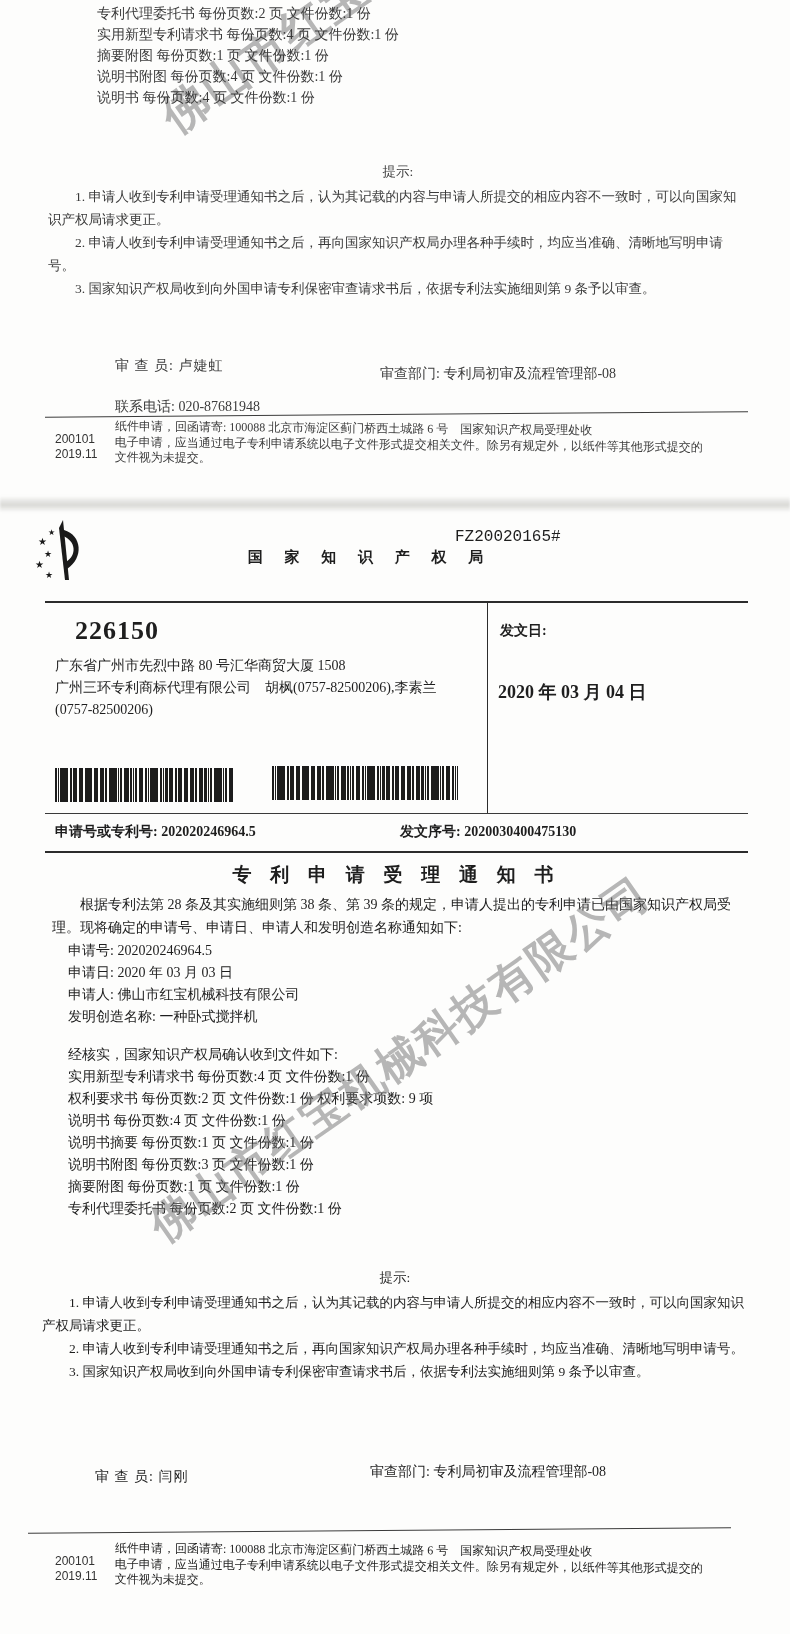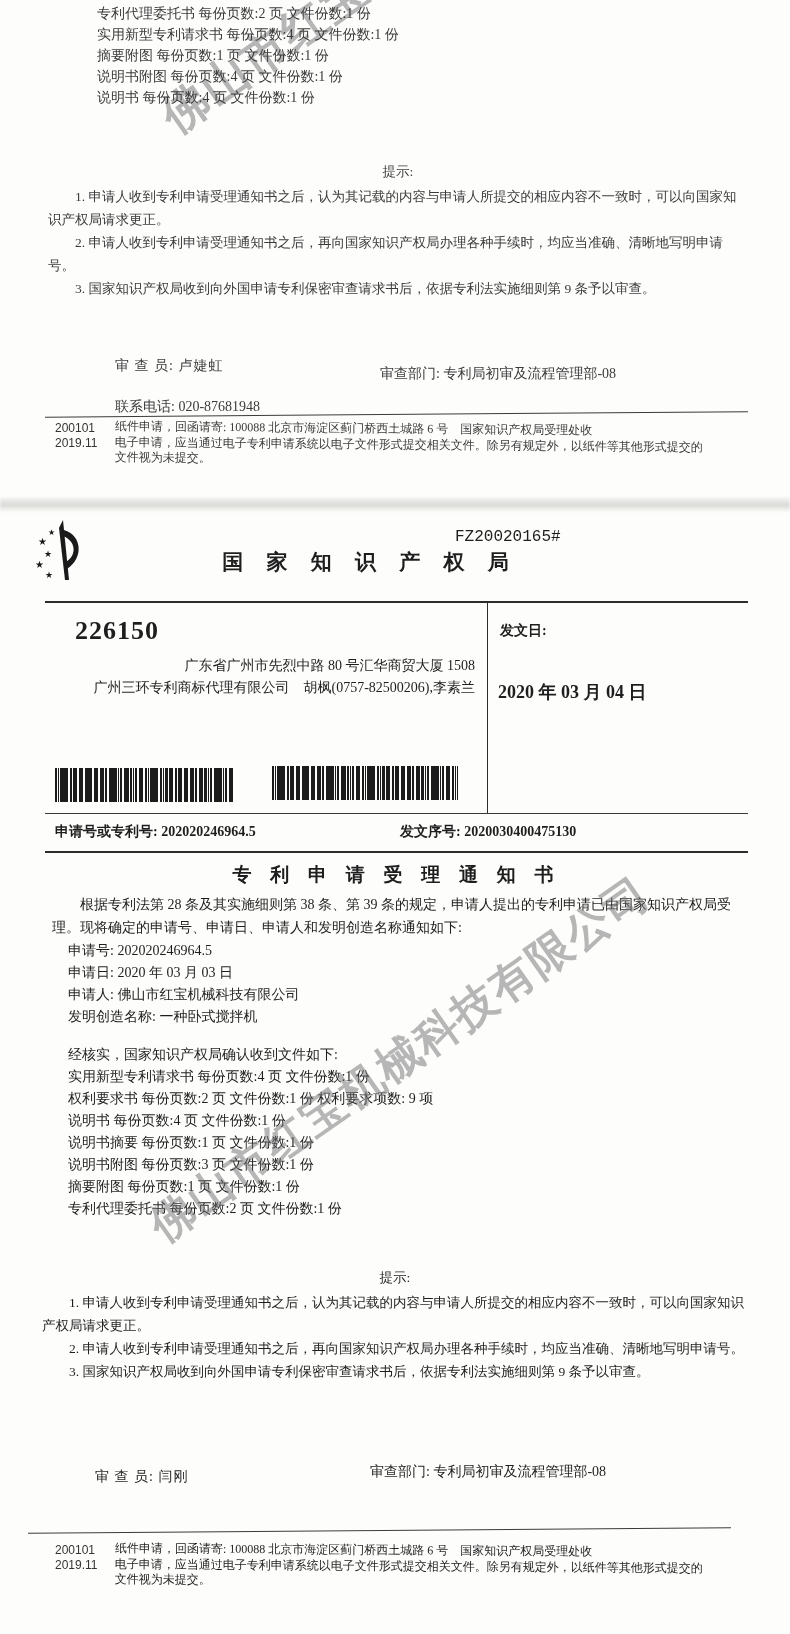--- a/index.html
+++ b/index.html
@@ -14,21 +14,21 @@
   .p2-text{color:#1e1e1e;}
   .filelist div{height:21px;line-height:21px;font-size:14px;white-space:nowrap;}
   .filelist2 div{height:22px;line-height:22px;font-size:14px;white-space:nowrap;}
   .tips{font-size:13.5px;line-height:23px;}
   .tips p{margin:0;text-indent:2em;}
   .tips .tips-label{text-indent:0;margin-bottom:2px;text-align:center;}
   .hline{background:#3a3a3a;height:1px;}
   .hline.thick{height:2px;background:#2c2c2c;}
   .vline{background:#2c2c2c;width:1px;}
   .footer-note{font-size:12px;line-height:15.5px;width:630px;}
-  .footer-code{font-size:12px;line-height:15px;font-family:"Liberation Sans","DejaVu Sans",sans-serif;color:#333;}
+  .footer-code{font-size:12px;line-height:15px;font-family:"Liberation Sans","DejaVu Sans",sans-serif;color:#333;margin-top:11px;}
   .watermark{
     font-family:"Liberation Sans","DejaVu Sans",sans-serif;
     font-weight:bold;font-size:46px;letter-spacing:2px;
     color:rgba(112,112,112,0.50);white-space:nowrap;
     transform:rotate(-35deg);transform-origin:left bottom;
     pointer-events:none;
   }
   .barcode{
     height:34px;
     background:
@@ -98,29 +98,30 @@
       <text x="18" y="17" font-size="8" fill="#1a1a1a">★</text>
       <text x="8" y="27" font-size="10" fill="#1a1a1a">★</text>
       <text x="14" y="39" font-size="9" fill="#1a1a1a">★</text>
       <text x="5" y="50" font-size="10" fill="#1a1a1a">★</text>
       <text x="15" y="60" font-size="9" fill="#1a1a1a">★</text>
     </svg>
   </div>
 
   <div class="abs p2-text" style="left:455px;top:528px;font-family:'Liberation Mono','DejaVu Sans Mono',monospace;font-size:16px;">FZ20020165#</div>
 
-  <div class="abs p2-text" style="left:45px;top:548px;width:650px;text-align:center;font-size:21px;font-weight:bold;letter-spacing:9px;">国 家 知 识 产 权 局</div>
+  <div class="abs p2-text" style="left:45px;top:548px;width:650px;text-align:center;font-size:15px;font-weight:bold;letter-spacing:9px;">国 家 知 识 产 权 局</div>
 
   <div class="abs hline thick" style="left:45px;top:601px;width:703px;"></div>
   <div class="abs vline" style="left:487px;top:601px;height:212px;"></div>
 
   <div class="abs p2-text" style="left:75px;top:616px;font-size:26px;font-weight:bold;letter-spacing:1px;">226150</div>
-  <div class="abs p2-text" style="left:55px;top:655px;width:420px;text-align:right;font-size:14px;line-height:22px;">
+  <div class="abs p2-text" style="left:55px;top:655px;width:420px;text-align:left;font-size:14px;line-height:22px;">
     <div>广东省广州市先烈中路 80 号汇华商贸大厦 1508</div>
     <div>广州三环专利商标代理有限公司　胡枫(0757-82500206),李素兰</div>
+    <div>(0757-82500206)</div>
   </div>
 
   <div class="abs p2-text" style="left:500px;top:622px;font-size:14px;font-weight:bold;">发文日:</div>
   <div class="abs p2-text" style="left:498px;top:680px;font-size:18px;font-weight:bold;white-space:nowrap;">2020 年 03 月 04 日</div>
 
   <div class="abs barcode" style="left:55px;top:768px;width:180px;"></div>
   <div class="abs barcode" style="left:272px;top:766px;width:186px;"></div>
 
   <div class="abs hline" style="left:45px;top:813px;width:703px;"></div>
   <div class="abs p2-text field-row" style="left:55px;top:821px;font-weight:bold;">

